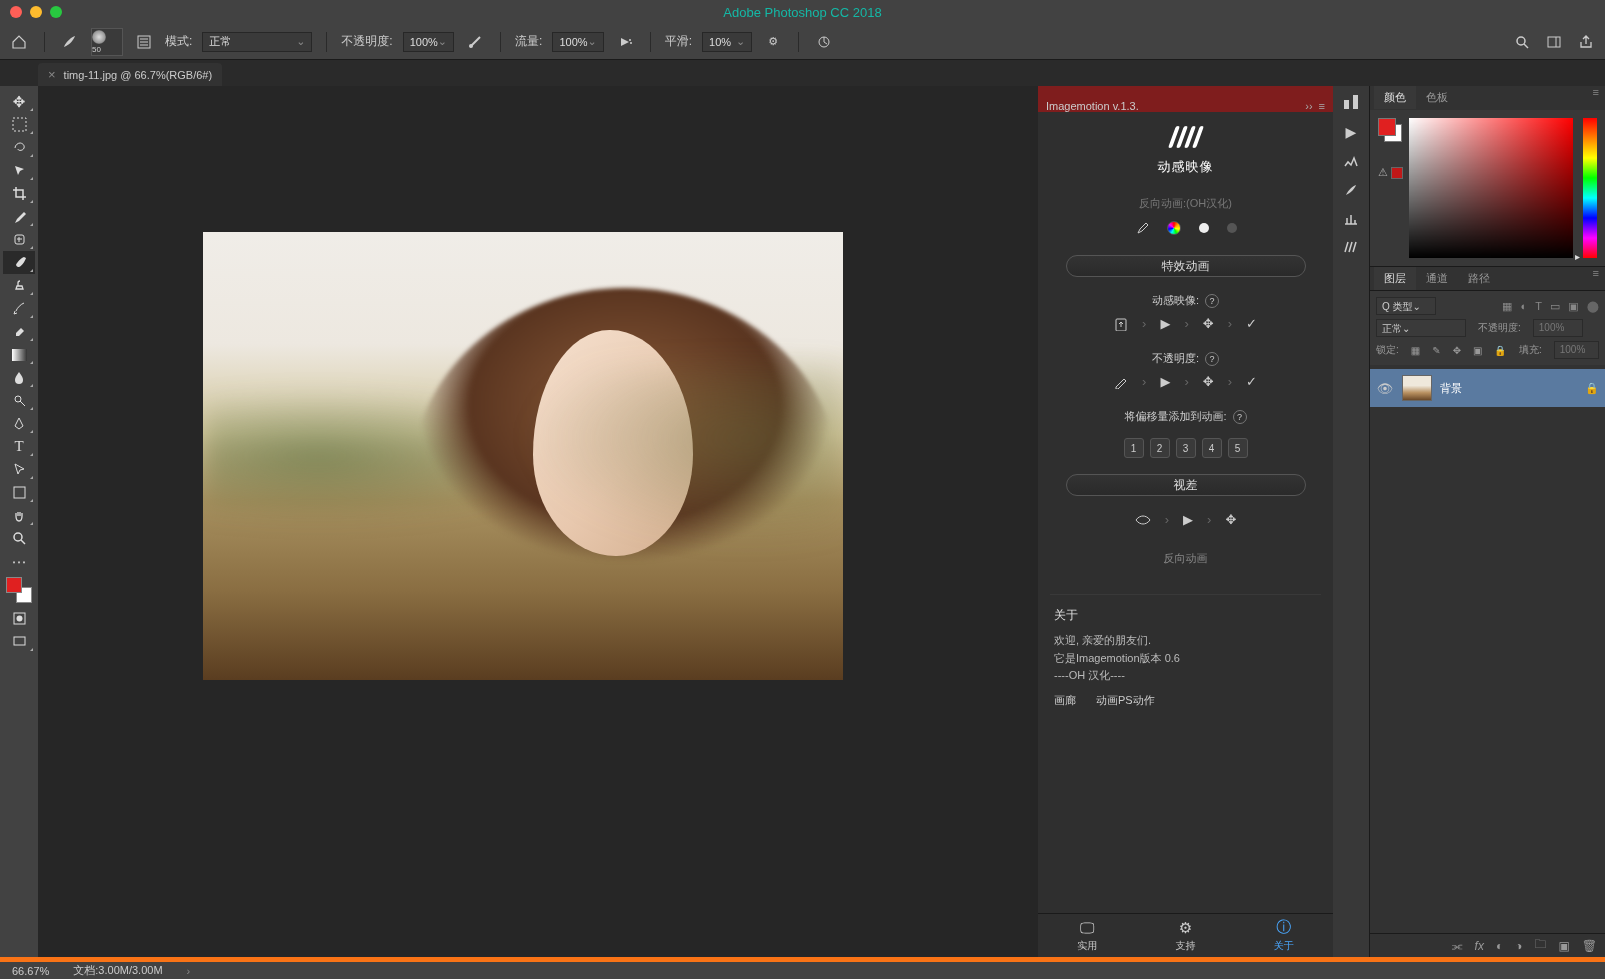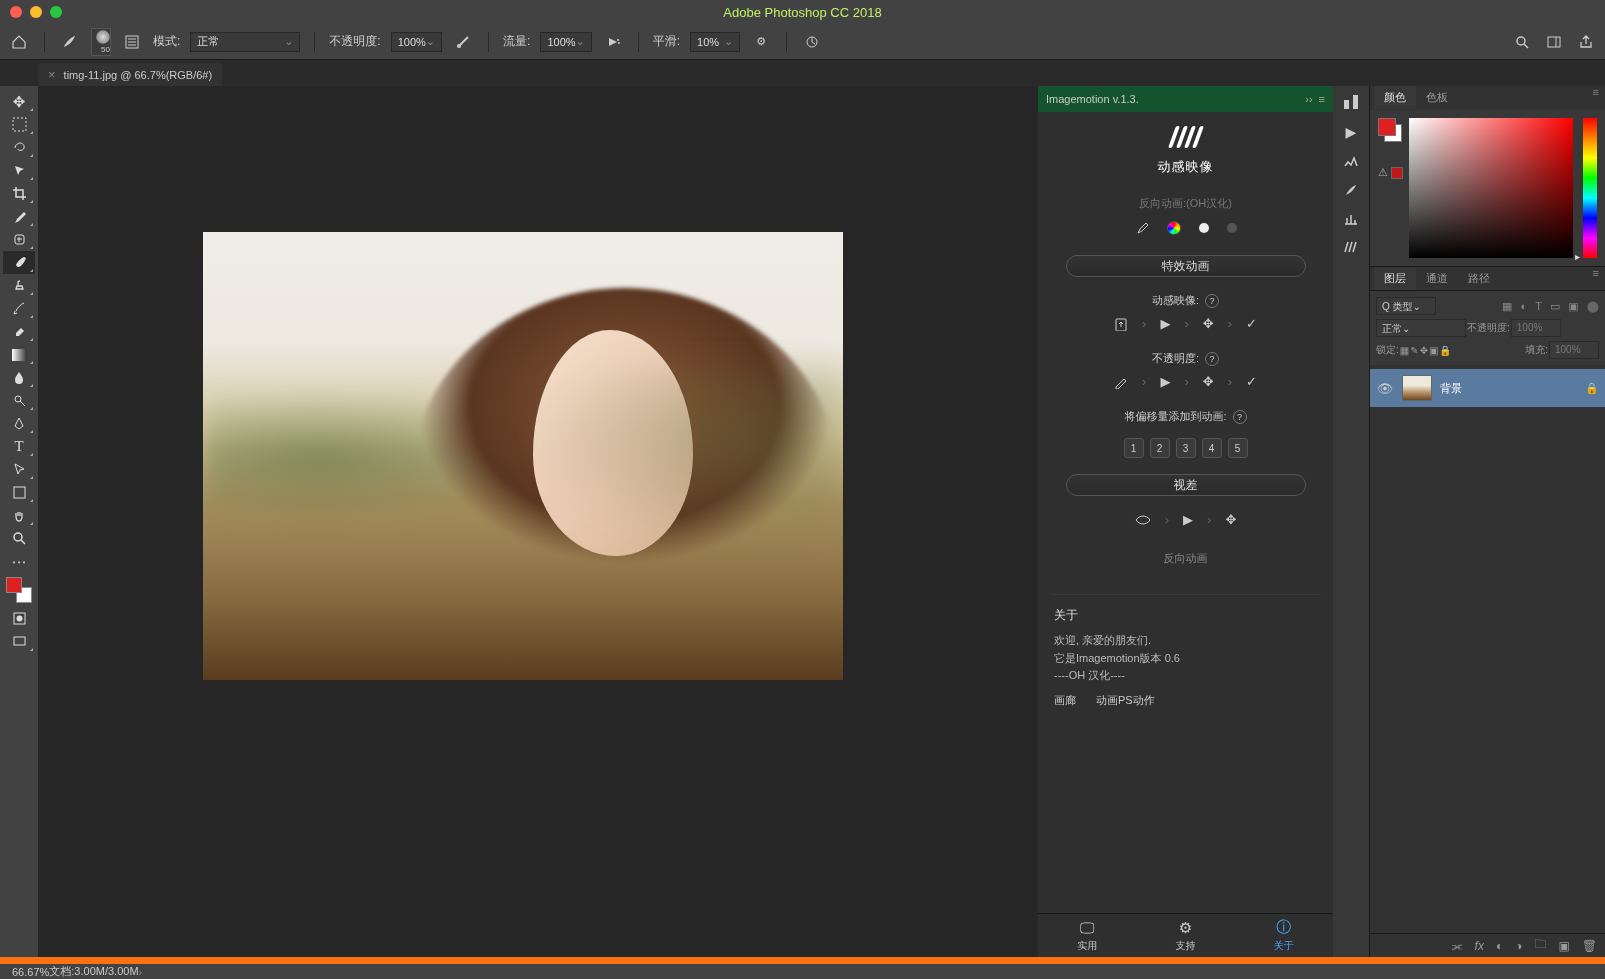--- a/index.html
+++ b/index.html
@@ -1,20 +1,20 @@
 <!DOCTYPE html>
 <html><head>
 <meta charset="utf-8">
 <style>
 *{margin:0;padding:0;box-sizing:border-box;font-family:"Helvetica Neue",Arial,sans-serif;user-select:none}
 body{width:1605px;height:979px;background:#323232;color:#ccc;font-size:11px;overflow:hidden;position:relative}
 .titlebar{height:24px;background:#424242;display:flex;align-items:center;position:relative}
 .traffic{display:flex;gap:8px;padding-left:10px}
 .dot{width:12px;height:12px;border-radius:50%}
-.title{position:absolute;left:50%;transform:translateX(-50%);color:#bef264;font-size:13px}
+.title{position:absolute;left:50%;transform:translateX(-50%);color:#14b8a6;font-size:13px}
 .optbar{height:36px;background:#424242;border-bottom:1px solid #1a1a1a;display:flex;align-items:center;padding:0 8px;gap:10px}
 .optbar .sep{width:1px;height:20px;background:#2a2a2a;margin:0 4px}
 .opt-label{color:#ccc;font-size:12px}
 .opt-sel{background:#3a3a3a;border:1px solid #272727;color:#ddd;padding:2px 6px;min-width:50px;height:20px;font-size:11px;display:inline-flex;align-items:center}
 .opt-sel.wide{min-width:110px}
 .opt-ico{width:22px;height:22px;display:flex;align-items:center;justify-content:center;color:#ccc;cursor:pointer}
 .opt-right{margin-left:auto;display:flex;gap:10px}
 .tabbar{height:26px;background:#2a2a2a;display:flex;align-items:flex-end;padding-left:38px}
 .ftab{background:#323232;padding:4px 10px;border-radius:4px 4px 0 0;display:flex;align-items:center;gap:6px;font-size:11px;color:#ccc}
 .ftab .x{color:#888;font-size:13px;margin-right:2px}
@@ -29,21 +29,21 @@
 .swatch-bg{position:absolute;width:16px;height:16px;background:#fff;border:1px solid #888;bottom:0;right:0}
 .canvas-area{flex:1;background:#262626;position:relative;overflow:hidden}
 .canvas-img{position:absolute;left:165px;top:146px;width:640px;height:448px;overflow:hidden}
 .photo{width:100%;height:100%;background:linear-gradient(180deg,#f0ede8 0%,#ede8e0 25%,#d4c89e 45%,#a89160 60%,#8a6e42 80%,#5a3d20 100%);position:relative}
 .photo::before{content:"";position:absolute;left:0;top:35%;width:60%;height:30%;background:radial-gradient(ellipse at 30% 50%,rgba(60,90,40,.5),transparent 70%);filter:blur(12px)}
 .photo::after{content:"";position:absolute;right:0;top:30%;width:50%;height:40%;background:radial-gradient(ellipse at 70% 40%,rgba(100,110,60,.4),transparent 70%);filter:blur(14px)}
 .person{position:absolute;left:42%;top:8%;width:48%;height:92%}
 .hair{position:absolute;left:-20%;top:5%;width:140%;height:95%;background:radial-gradient(ellipse 60% 50% at 50% 30%,#8a5a38,#5a3520 60%,transparent 80%);border-radius:50% 50% 40% 40%;filter:blur(2px)}
 .face{position:absolute;left:20%;top:15%;width:52%;height:55%;background:linear-gradient(135deg,#f5e0ce,#e8c8ae 60%,#d4b090);border-radius:48% 52% 48% 52%/55% 55% 45% 45%}
 .panel-plugin{width:295px;background:#2f2f2f;display:flex;flex-direction:column}
-.plugin-hdr{height:26px;background:#14532d;display:flex;align-items:center;padding:0 8px;color:#ccc;font-size:11px}
+.plugin-hdr{height:26px;background:#7f1d1d;display:flex;align-items:flex-end;padding:0 8px;color:#ccc;font-size:11px}
 .plugin-hdr .expand{margin-left:auto;display:flex;gap:6px;color:#aaa}
 .plugin-body{flex:1;padding:14px 12px 0;display:flex;flex-direction:column;align-items:center;overflow-y:auto}
 .logo{display:flex;flex-direction:column;align-items:center;gap:8px;margin-bottom:12px}
 .logo-mark{width:36px;height:24px;position:relative}
 .logo-mark span{position:absolute;width:4px;height:22px;background:#fff;border-radius:2px;transform:skewX(-20deg)}
 .logo-mark span:nth-child(1){left:4px}
 .logo-mark span:nth-child(2){left:12px}
 .logo-mark span:nth-child(3){left:20px}
 .logo-mark span:nth-child(4){left:28px}
 .logo-text{color:#fff;font-size:13px;letter-spacing:1px}
@@ -79,32 +79,32 @@
 .cp-sw.fg{background:#e02020}
 .cp-sw.bg{background:#fff}
 .cp-warn{display:flex;align-items:center;gap:3px;margin-top:18px}
 .cp-warn .wi{color:#aaa;font-size:11px}
 .cp-warn .wbox{width:12px;height:12px;background:#c01818;border:1px solid #666}
 .picker{flex:1;height:140px;position:relative;background:linear-gradient(to top,#000,transparent),linear-gradient(to right,#fff,#ff0000)}
 .huebar{width:14px;height:140px;background:linear-gradient(to bottom,red,#ff8000,yellow,lime,cyan,blue,magenta,red);margin-left:4px;position:relative}
 .huebar::after{content:"▸";position:absolute;bottom:-4px;left:-8px;color:#ddd;font-size:10px}
 .layers-panel{flex:1;display:flex;flex-direction:column;background:#383838;border-top:1px solid #1a1a1a}
 .lp-opts{padding:6px;display:flex;flex-direction:column;gap:4px}
-.lp-row{display:flex;align-items:center;gap:1px;font-size:10px;color:#999}
+.lp-row{display:flex;align-items:center;gap:12px;font-size:10px;color:#999}
 .lp-sel{background:#3a3a3a;border:1px solid #2a2a2a;color:#ccc;padding:2px 5px;font-size:10px;flex:1;height:18px}
 .lp-icons{display:flex;gap:8px;font-size:11px;color:#888;margin-left:auto}
 .layer-list{flex:1;background:#323232;padding:4px 0}
 .layer-item{height:38px;display:flex;align-items:center;padding:0 6px;gap:8px;background:#3d3d3d}
 .layer-item.sel{background:#5a7aa0;color:#fff}
 .layer-eye{font-size:13px;color:#ccc;width:18px;text-align:center}
 .layer-thumb{width:30px;height:26px;border:1px solid #666}
 .layer-lock{margin-left:auto;font-size:11px}
 .lp-footer{height:24px;background:#323232;border-top:1px solid #1a1a1a;display:flex;align-items:center;justify-content:flex-end;gap:12px;padding:0 8px;color:#999;font-size:12px}
-.status{height:22px;background:#424242;display:flex;align-items:center;padding:0 12px;font-size:11px;color:#ccc;border-top:7px solid #f97316}
-.brush-prev{width:20px;height:28px;display:flex;flex-direction:column;align-items:flex-end;justify-content:center;gap:1px;border:1px solid #555;background:#3a3a3a}
+.status{height:22px;background:#424242;display:flex;align-items:center;padding:0 12px;gap:24px;font-size:11px;color:#ccc;border-top:5px solid #f97316}
+.brush-prev{width:32px;height:28px;display:flex;flex-direction:column;align-items:flex-start;justify-content:center;gap:1px;border:1px solid #555;background:#3a3a3a}
 .brush-dot{width:14px;height:14px;border-radius:50%;background:radial-gradient(circle,#ddd,#999 60%,transparent 80%)}
 .brush-sz{font-size:8px;color:#ccc}
 svg{display:block}
 </style>
 </head>
 <body>
 
 <div class="titlebar">
   <div class="traffic">
     <div class="dot" style="background:#ff5f57"></div>

